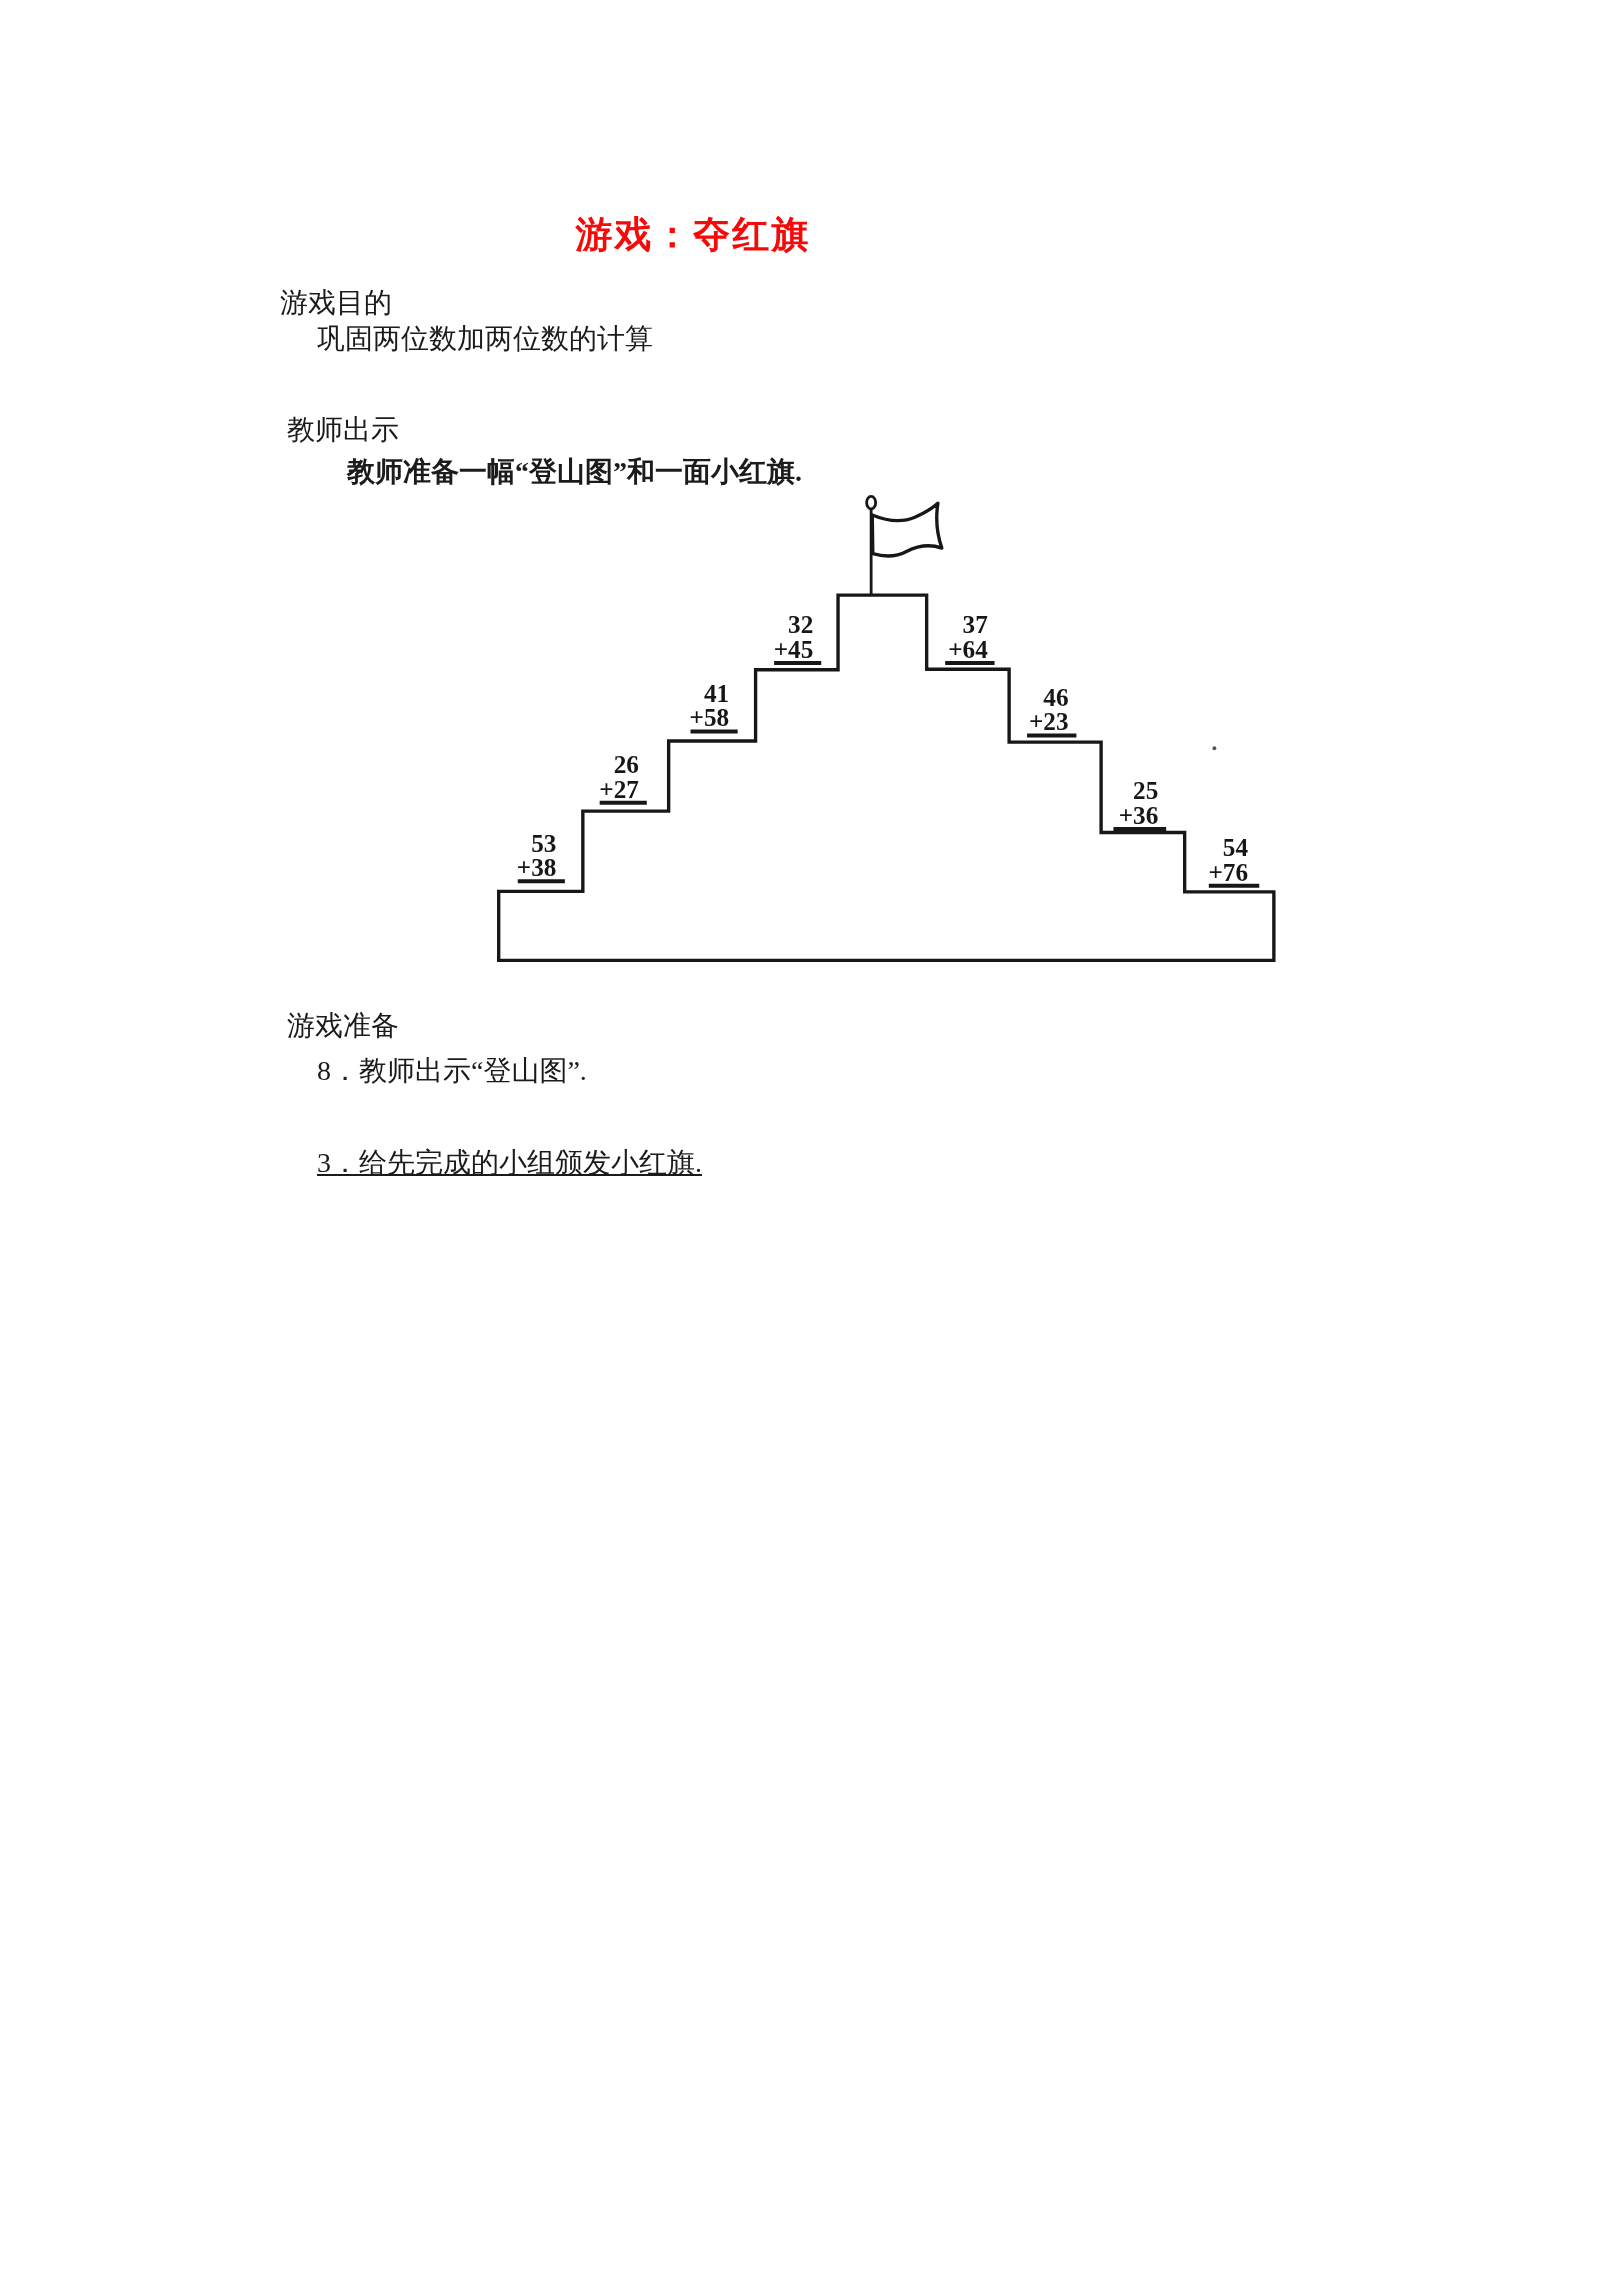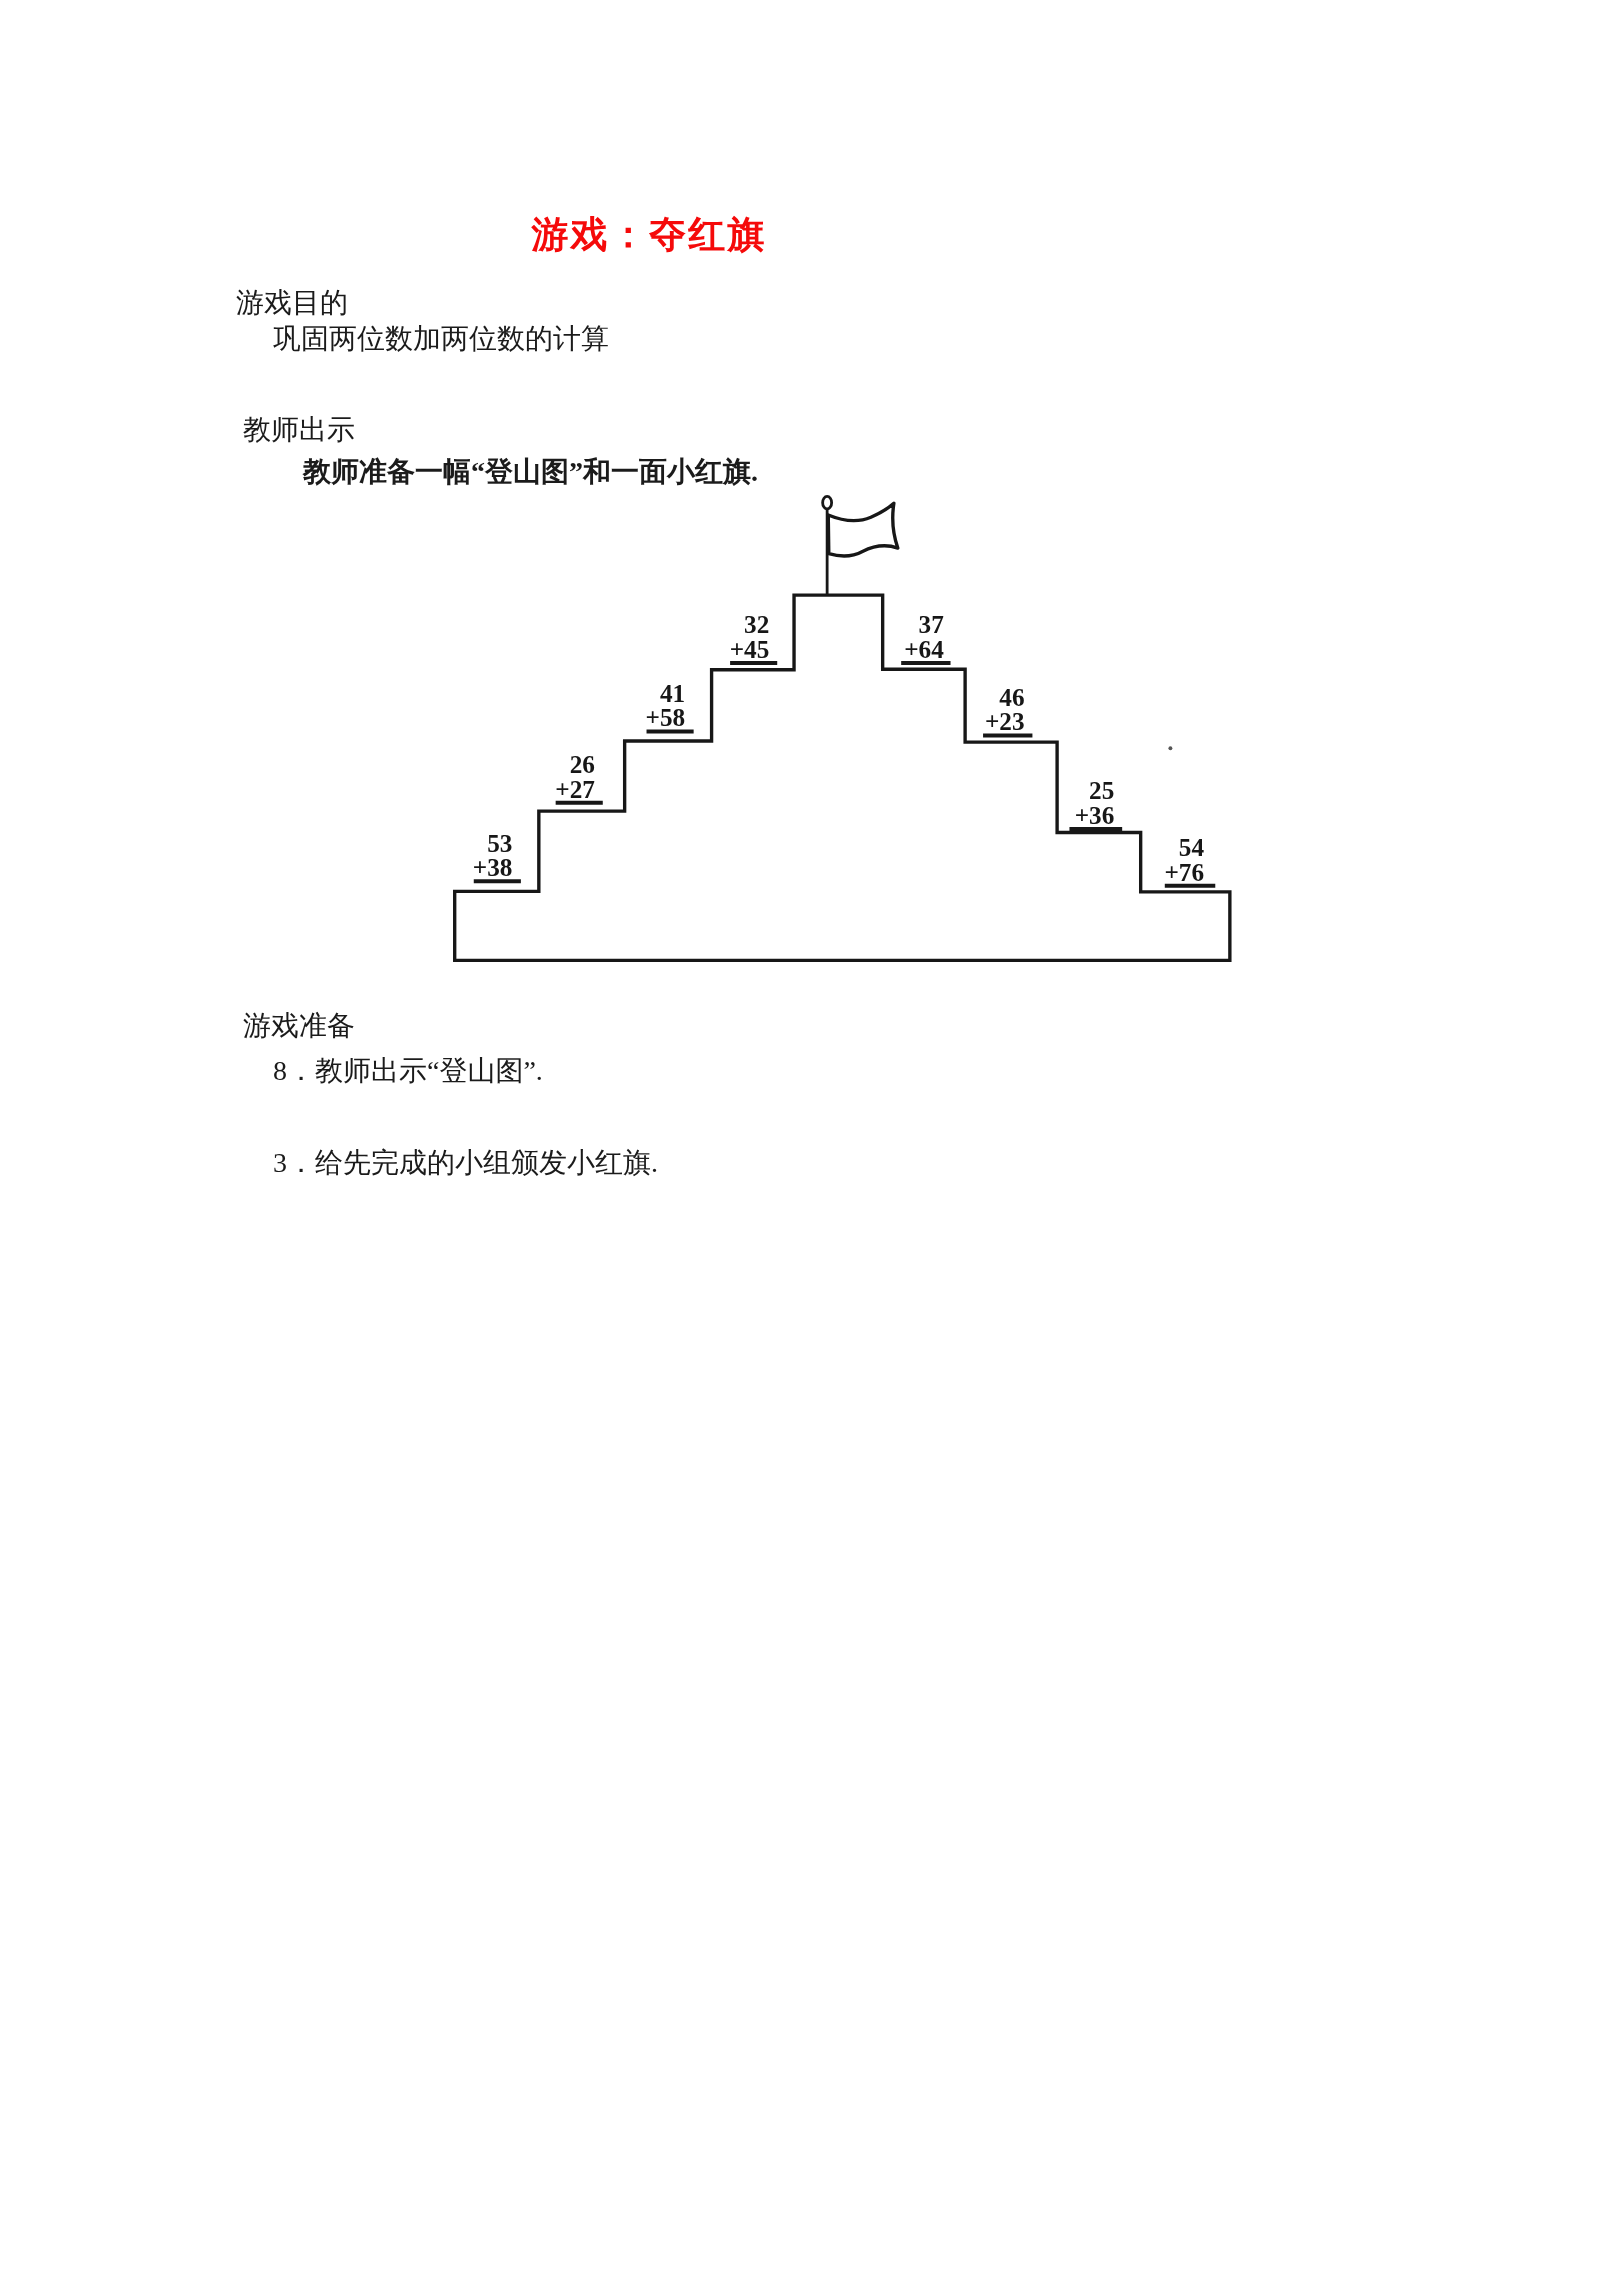--- a/index.html
+++ b/index.html
@@ -8,20 +8,21 @@
     background: #ffffff;
   }
   .sheet {
     position: relative;
     width: 1298px;
     height: 2295px;
     background: #ffffff;
     overflow: hidden;
     font-family: "Liberation Serif", "DejaVu Serif", serif;
     color: #1b1b1b;
+    margin-left: 44px;
   }
   .page-title {
     position: absolute;
     top: 216px;
     left: 0;
     width: 100%;
     text-align: center;
     font-size: 37px;
     font-weight: bold;
     letter-spacing: 2.2px;
@@ -34,21 +35,21 @@
     line-height: 1.1;
     white-space: nowrap;
   }
   .h-objective   { top: 288px;  left: 236px; }
   .p-objective   { top: 324px;  left: 273px; }
   .h-preparation { top: 415px;  left: 243px; }
   .p-preparation { top: 457px;  left: 303px; font-weight: bold; }
   .h-process     { top: 1011px; left: 243px; }
   .step-1        { top: 1056px; left: 273px; }
   .step-2        { top: 1103px; left: 273px; }
-  .step-3        { top: 1148px; left: 273px; }
+  .step-3        { top: 1148px; left: 273px; text-decoration: underline; }
   .page-number {
     position: absolute;
     top: 2131px;
     left: 1363px;
     font-size: 26px;
     line-height: 1;
   }
   .diagram {
     position: absolute;
     left: 393px;

